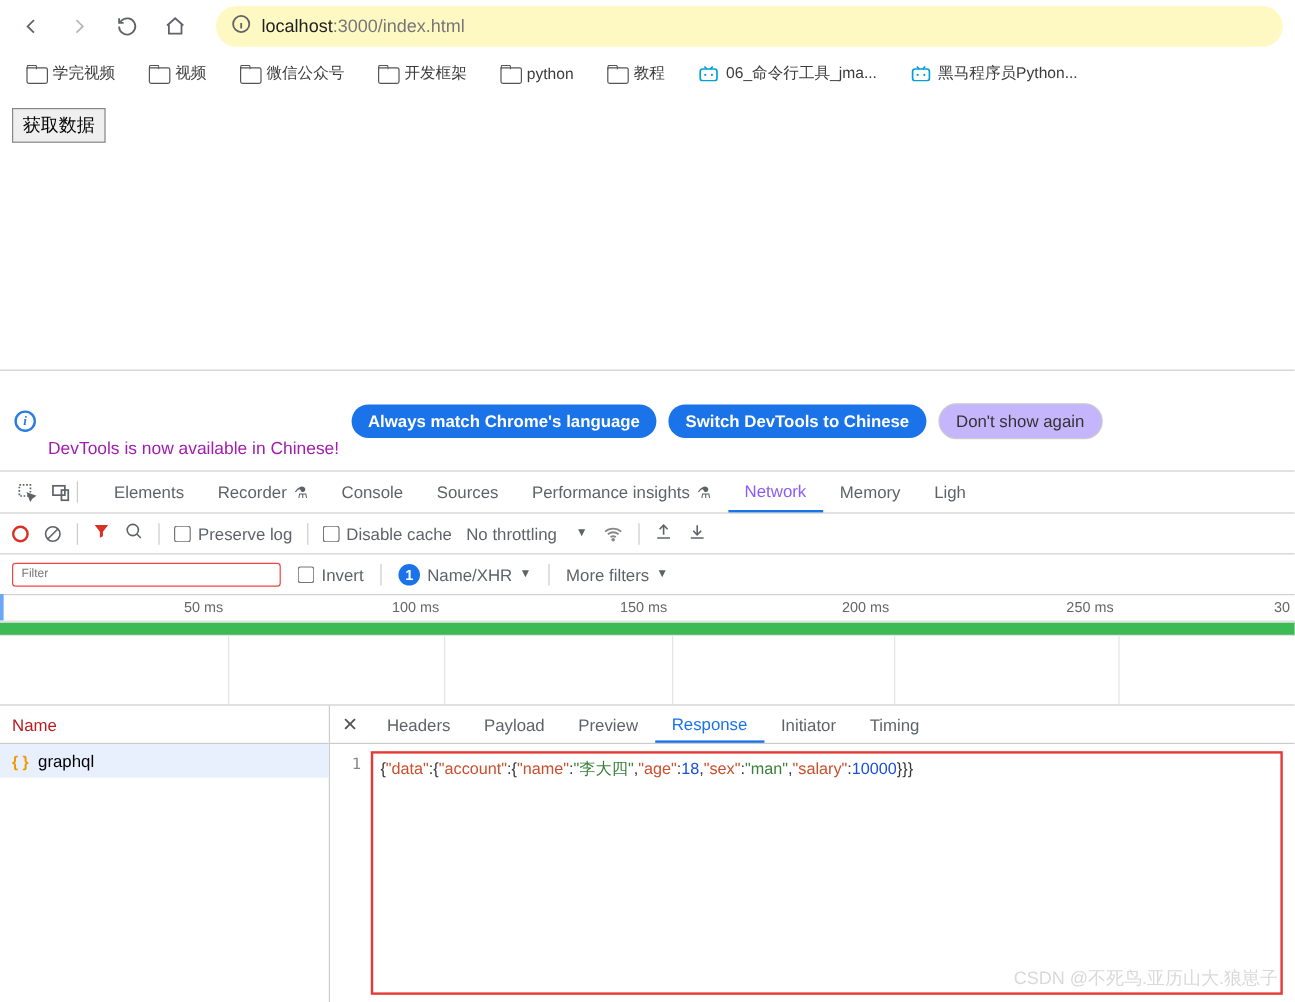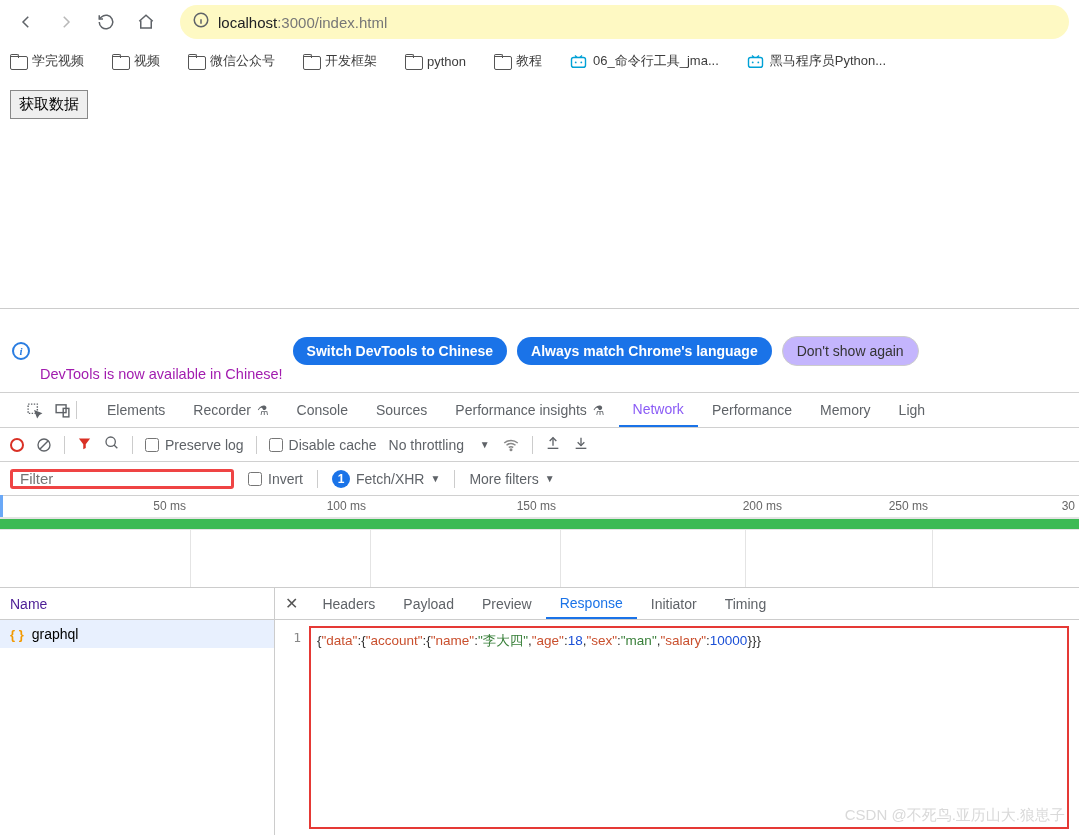--- a/index.html
+++ b/index.html
@@ -10,74 +10,74 @@
 .nav-icon { width: 32px; height: 32px; display: flex; align-items: center; justify-content: center; border-radius: 16px; cursor: pointer; color: #5f6368; }
 .nav-icon svg { width: 18px; height: 18px; }
 .nav-disabled { color: #b8b8b8; }
 .url-bar { flex: 1; display: flex; align-items: center; height: 34px; border-radius: 17px; background: #fef9c3; border: none; padding: 0 12px; gap: 8px; margin-left: 10px; }
 .url-bar .info-ico { color: #5f6368; }
 .url-text { font-size: 15px; color: #202124; }
 .url-text .host { color: #202124; }
 .url-text .dim { color: #777; }
 
 
-.bookmarks { display: flex; align-items: center; height: 34px; padding: 0 10px; gap: 28px; }
+.bookmarks { display: flex; align-items: center; height: 34px; padding: 0 22px; gap: 28px; }
 .bm-item { display: flex; align-items: center; gap: 6px; font-size: 13px; color: #3c3c3c; cursor: pointer; white-space: nowrap; }
 .folder-ico { width: 16px; height: 14px; position: relative; }
 .folder-ico::before { content:""; position:absolute; left:0; top:2px; width:16px; height:12px; border:1.5px solid #555; border-radius:0 2px 2px 2px; }
 .folder-ico::after { content:""; position:absolute; left:0; top:0; width:7px; height:3px; border:1.5px solid #555; border-bottom:none; border-radius:2px 2px 0 0; }
 .bili-ico { width:17px; height:14px; }
 
 
 .page-content { padding: 12px 10px; }
 .page-btn { font-size: 15px; padding: 4px 8px; border: 1px solid #888; background: #efefef; cursor: pointer; }
 
 
 .devtools { position: absolute; left:0; right:0; top: 308px; bottom:0; border-top: 1px solid #ccc; background:#fff; display:flex; flex-direction:column; }
 
 .notice-bar { display:flex; align-items:center; gap:10px; padding: 10px 12px; font-size: 14.5px; }
 .info-circle { width:18px; height:18px; border:2px solid #2a7de1; border-radius:50%; display:flex; align-items:center; justify-content:center; color:#2a7de1; font-weight:bold; font-size:11px; font-family: Georgia, serif; font-style: italic; }
 .notice-text { color:#a21caf;margin-top:47px; }
 .pill-blue { background:#1a73e8; color:#fff; border-radius:18px; padding:6px 14px; font-size:14px; font-weight:600; cursor:pointer; border:none; }
 .pill-plain { border:1px solid #ccc; background:#c4b5fd; border-radius:18px; padding:6px 14px; font-size:14px; color:#333; cursor:pointer; }
 
-.tab-row { display:flex; align-items:center; height:36px; border-top:1px solid #d0d0d0; border-bottom:1px solid #d0d0d0; padding:0 20px; gap: 0; font-size:14px; color:#5f6368; }
+.tab-row { display:flex; align-items:center; height:36px; border-top:1px solid #d0d0d0; border-bottom:1px solid #d0d0d0; padding:0 8px; gap: 0; font-size:14px; color:#5f6368; }
 .tab-row .drawer-ico, .tab-row .inspect-ico, .tab-row .device-ico { width:28px; height:28px; display:flex; align-items:center; justify-content:center; cursor:pointer; }
 .tab-row .sep { width:16px; }
 .tab-item { padding: 0 14px; height:100%; display:flex; align-items:center; cursor:pointer; gap:6px; white-space: nowrap; }
 .tab-active { color:#8b5cf6; border-bottom:2px solid #1a73e8; }
 .flask { font-size:13px; }
 
 .toolbar { display:flex; align-items:center; height:34px; padding:0 10px; gap:12px; font-size:14px; color:#5f6368; border-bottom:1px solid #d0d0d0; }
 .rec-dot { width:14px; height:14px; border-radius:50%; border: 2px solid #d93025; box-sizing: border-box; cursor:pointer; }
 .no-sign { width:16px; height:16px; cursor:pointer; color:#5f6368; }
 .vsep { width:1px; height:18px; background:#ccc; }
 .funnel { color:#d93025; font-size:15px; cursor:pointer; }
 .search-ico { color:#5f6368; cursor:pointer; }
 .chk { display:flex; align-items:center; gap:6px; cursor:pointer; }
 .chk input { width:14px; height:14px; }
 .throttle { display:flex; align-items:center; gap:4px; cursor:pointer; }
 .caret-down { font-size:10px; }
 .net-ico { color:#888; cursor:pointer; }
 
 .filter-row { display:flex; align-items:center; height:34px; padding:0 10px; gap:14px; font-size:14px; color:#5f6368; border-bottom:1px solid #d0d0d0; }
-.filter-input { width:224px; height:20px; border:3px solid #ef4444; border-radius:3px; padding:0 7px; font-size:15px; }
+.filter-input { width:224px; height:20px; border:1px solid #ef4444; border-radius:3px; padding:0 7px; font-size:10px; }
 .badge-blue { background:#1a73e8; color:#fff; border-radius:9px; width:18px; height:18px; display:inline-flex; align-items:center; justify-content:center; font-size:12px; font-weight:600; }
 .filter-pill { display:flex; align-items:center; gap:6px; cursor:pointer; }
 
 .timeline-hdr { display:flex; height:22px; border-bottom:1px solid #e4e4e4; font-size:12px; color:#666; position:relative; }
 .timeline-hdr .tick { position:absolute; top:3px; transform:translateX(-100%); padding-right:4px; }
 .timeline-hdr::before { content:""; position:absolute; left:0; bottom:0; width:3px; height:22px; background:#6aa8f7; }
 .wf { height:12px; background:#3cba54; border-top:1px solid #e4e4e4; border-bottom:1px solid #e4e4e4; }
 .wf-area { height:58px; border-bottom:1px solid #ccc; position:relative; }
 .wf-vline { position:absolute; top:0; bottom:0; width:1px; background:#e4e4e4; }
 
 .split { display:flex; flex:1; min-height:0; }
 .left-pane { width:275px; border-right:1px solid #ccc; display:flex; flex-direction:column; }
-.col-hdr { height:32px; display:flex; align-items:center; padding:0 10px; font-size:14px; color:#4c1d95; border-bottom:1px solid #ccc; }
+.col-hdr { height:32px; display:flex; align-items:center; padding:0 10px; font-size:14px; color:#b91c1c; border-bottom:1px solid #ccc; }
 .req-row { height:28px; display:flex; align-items:center; padding:0 10px; gap:8px; font-size:14px; background:#e8f0fe; cursor:pointer; }
 .braces { color:#f29900; font-weight:bold; font-size:13px; }
 
 .right-pane { flex:1; display:flex; flex-direction:column; min-width:0; }
 .detail-tabs { height:32px; display:flex; align-items:center; border-bottom:1px solid #ccc; padding:0 10px; gap:0; font-size:14px; color:#5f6368; }
 .detail-tabs .close-x { font-size:16px; padding:0 10px 0 0; cursor:pointer; color:#555; }
 .dtab { padding:0 14px; height:100%; display:flex; align-items:center; cursor:pointer; }
 .dtab-active { color:#1a73e8; border-bottom:2px solid #1a73e8; }
 
 .resp-body { flex:1; display:flex; padding:6px 10px; position:relative; }
@@ -176,22 +176,22 @@
 </div>
 
 <div class="page-content">
   <button class="page-btn">获取数据</button>
 </div>
 
 <div class="devtools">
   <div class="notice-bar">
     <span class="info-circle">i</span>
     <span class="notice-text">DevTools is now available in Chinese!</span>
+    <button class="pill-blue">Always match Chrome's language</button>
     <button class="pill-blue">Switch DevTools to Chinese</button>
-    <button class="pill-blue">Always match Chrome's language</button>
     <button class="pill-plain">Don't show again</button>
   </div>
 
   <div class="tab-row">
     <div class="inspect-ico">
       <svg width="17" height="17" viewBox="0 0 24 24" fill="none" stroke="#5f6368" stroke-width="2">
           <rect x="3" y="3" width="13" height="13" stroke-dasharray="2 2"></rect>
           <path d="M13 13l8 3-3 2-2 3z" fill="#5f6368"></path>
         </svg>
     </div>
@@ -215,23 +215,20 @@
       </div>
     <div class="tab-item">
         <span>Sources</span>
       </div>
     <div class="tab-item">
         <span>Performance insights</span>
         <span class="flask">⚗</span>
       </div>
     <div class="tab-item tab-active">
         <span>Network</span>
-      </div>
-    <div class="tab-item">
-        <span>Performance</span>
       </div>
     <div class="tab-item">
         <span>Memory</span>
       </div>
     <div class="tab-item">
         <span>Ligh</span>
       </div>
   </div>
 
   <div class="toolbar">
@@ -292,35 +289,35 @@
 
   <div class="filter-row">
     <input class="filter-input" placeholder="Filter" style="">
     <label class="chk">
         <input type="checkbox" style="">
         <span>Invert</span>
       </label>
     <span class="vsep"></span>
     <div class="filter-pill">
       <span class="badge-blue">1</span>
-      <span>Fetch/XHR</span>
+      <span>Name/XHR</span>
       <span class="caret-down">▼</span>
     </div>
     <span class="vsep"></span>
     <div class="filter-pill">
       <span>More filters</span>
       <span class="caret-down">▼</span>
     </div>
   </div>
 
   <div class="timeline-hdr">
     <span class="tick" style="left:190px">50 ms</span>
     <span class="tick" style="left:370px">100 ms</span>
     <span class="tick" style="left:560px">150 ms</span>
-    <span class="tick" style="left:786px">200 ms</span>
+    <span class="tick" style="left:745px">200 ms</span>
     <span class="tick" style="left:932px">250 ms</span>
     <span class="tick" style="left:1079px">30</span>
   </div>
   <div class="wf"></div>
   <div class="wf-area">
     <div class="wf-vline" style="left:190px"></div>
     <div class="wf-vline" style="left:370px"></div>
     <div class="wf-vline" style="left:560px"></div>
     <div class="wf-vline" style="left:745px"></div>
     <div class="wf-vline" style="left:932px"></div>

